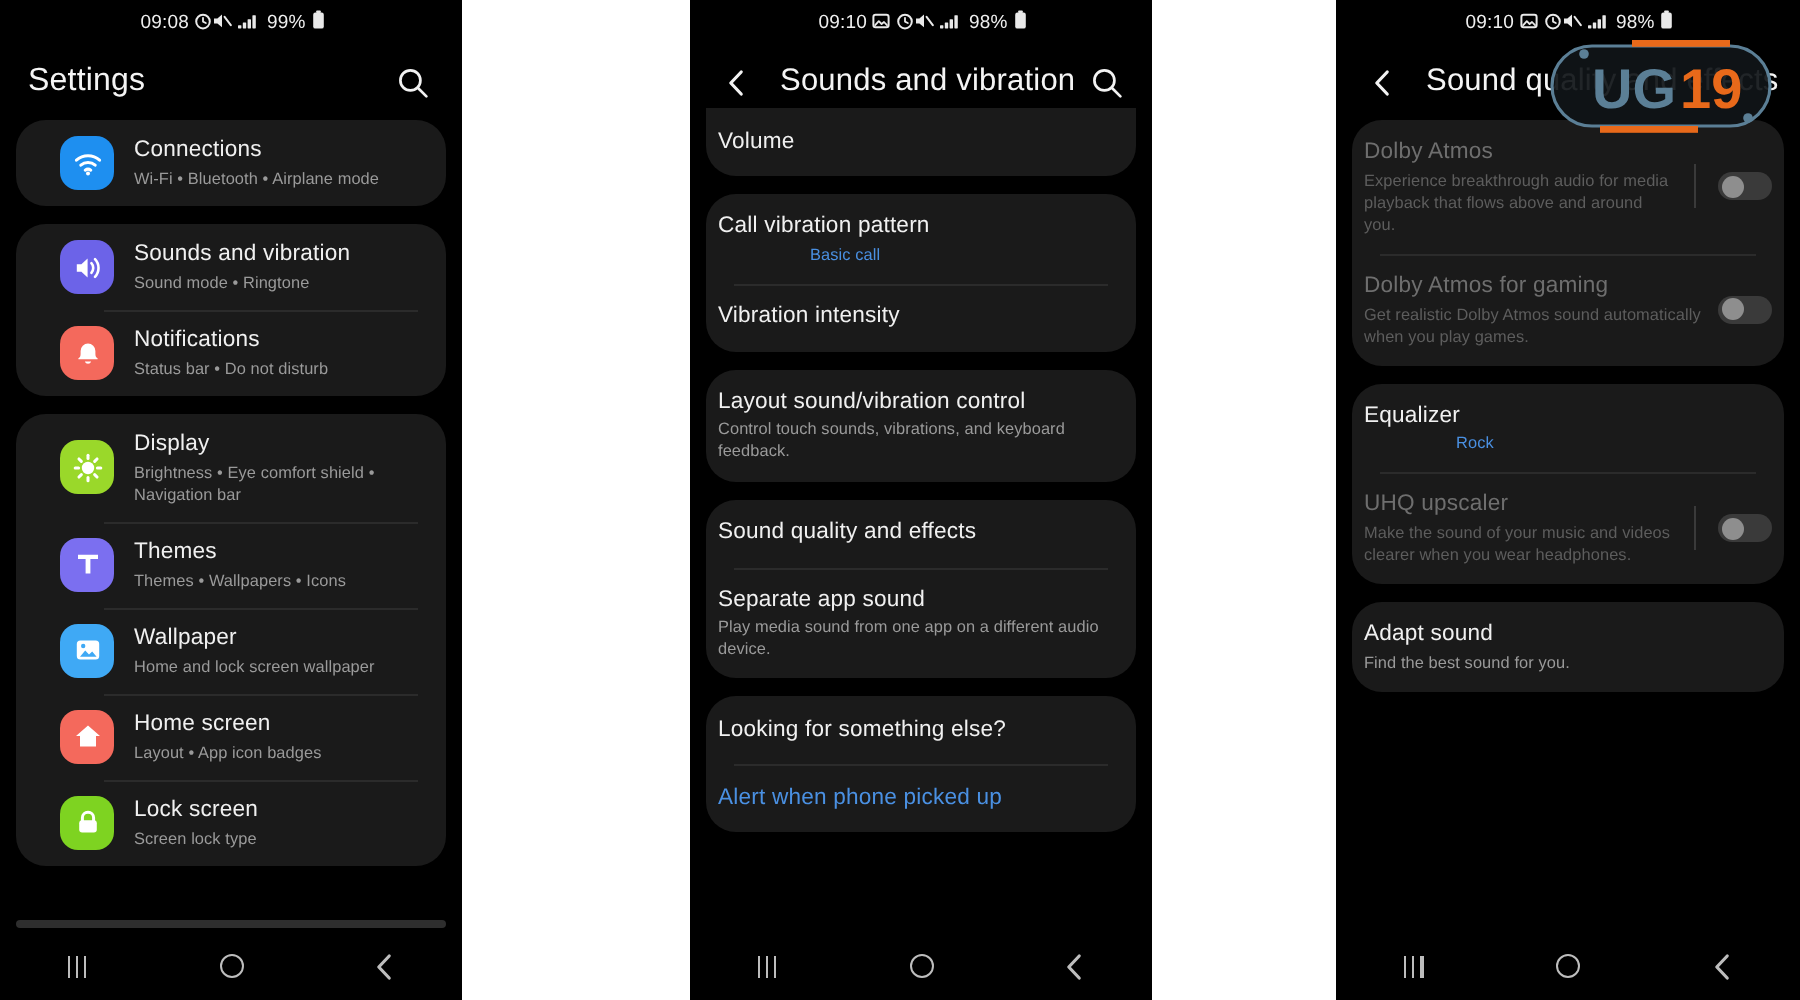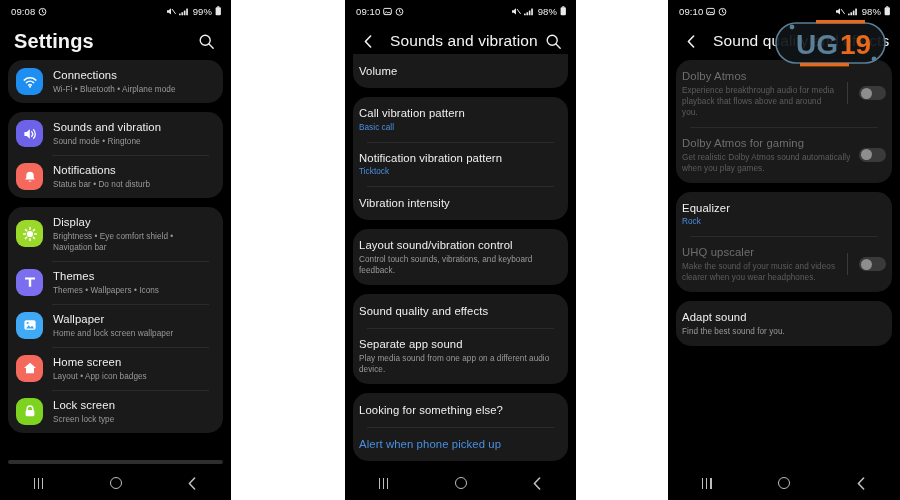--- a/index.html
+++ b/index.html
@@ -16,40 +16,40 @@
     position: absolute; top: 0; height: 500px;
     background: #000; overflow: hidden;
   }
   #panel-1 { left: 0px;   width: 231px; }
   #panel-2 { left: 345px; width: 231px; }
   #panel-3 { left: 668px; width: 232px; }
 
   
   .statusbar {
     height: 22px; display:flex; align-items:center;
-    justify-content: space-between;
+    justify-content: center;
     padding: 0 9px 0 11px;
     color:#e9e9e9;
   }
   .sb-left, .sb-right { display:flex; align-items:center; gap:3px; }
   .sb-time { font-size: 9.5px; letter-spacing: .1px; color:#efefef; }
   .sb-ico { display:block; }
 
   
   .appbar {
     height: 38px; display:flex; align-items:center;
     padding: 0 12px;
     color:#f2f2f2;
   }
   .appbar.home { padding: 0 14px; }
   .appbar-title {
     font-size: 15.5px; font-weight: 400; color:#f4f4f4;
     white-space: nowrap; letter-spacing:.1px;
   }
-  .appbar.home .appbar-title { font-size: 20px; font-weight: bold; }
+  .appbar.home .appbar-title { font-size: 16px; }
   .appbar-spacer { flex: 1 1 auto; }
   .icon-btn {
     width: 22px; height: 22px; display:flex;
     align-items:center; justify-content:center; flex: 0 0 auto;
   }
   .back-gap { width: 11px; flex:0 0 auto; }
 
   
   .body { position: relative; padding: 0 8px; }
   #panel-1 .body { padding: 0 8px; }
@@ -62,42 +62,42 @@
     margin-bottom: 9px;
   }
   .card.flat-top { border-top-left-radius:0; border-top-right-radius:0; }
 
   .row {
     position: relative;
     display: flex; align-items: center;
     padding: 9px 6px;
     min-height: 34px;
   }
-  .row.with-icon { padding: 8px 14px 8px 8px; }
+  .row.with-icon { padding: 8px 14px 8px 22px; }
   .row + .row::before {
     content:""; position:absolute; left:14px; right:14px; top:0;
     height:1px; background:#2b2b2b;
   }
   .row.with-icon + .row.with-icon::before { left: 44px; }
 
   .row-ico {
     width: 27px; height: 27px; border-radius: 9px;
     flex: 0 0 auto; margin-right: 10px;
     display:flex; align-items:center; justify-content:center;
   }
   .row-text { min-width:0; flex:1 1 auto; }
   .row-title {
     font-size: 11.3px; color:#f0f0f0; line-height:1.3;
     letter-spacing:.1px;
   }
   .row-sub {
     font-size: 8.2px; color:#9a9a9a; line-height:1.35;
     margin-top: 1px; letter-spacing:.05px;
   }
-  .row-sub.accent { color:#4a90e2; }
+  .row-sub.accent { color:#4a90e2;margin-left:46px; }
   .row-title.dim { color:#6e6e6e; }
   .row-sub.dim { color:#5d5d5d; }
 
   
   .toggle-wrap { display:flex; align-items:center; flex:0 0 auto; padding-left:8px; }
   .toggle-div { width:1px; height:22px; background:#3a3a3a; margin-right:11px; }
   .toggle {
     width: 27px; height: 14px; border-radius: 8px;
     background: #3a3a3a; position:relative; flex:0 0 auto;
   }
@@ -353,26 +353,20 @@
             <div class="row-text">
               <div class="row-title">Volume</div>
             </div>
           </div>
         </div>
         <div class="card">
           <div class="row">
             <div class="row-text">
               <div class="row-title">Call vibration pattern</div>
               <div class="row-sub accent">Basic call</div>
-            </div>
-          </div>
-          <div class="row">
-            <div class="row-text">
-              <div class="row-title">Notification vibration pattern</div>
-              <div class="row-sub accent">Ticktock</div>
             </div>
           </div>
           <div class="row">
             <div class="row-text">
               <div class="row-title">Vibration intensity</div>
             </div>
           </div>
         </div>
         <div class="card">
           <div class="row">

